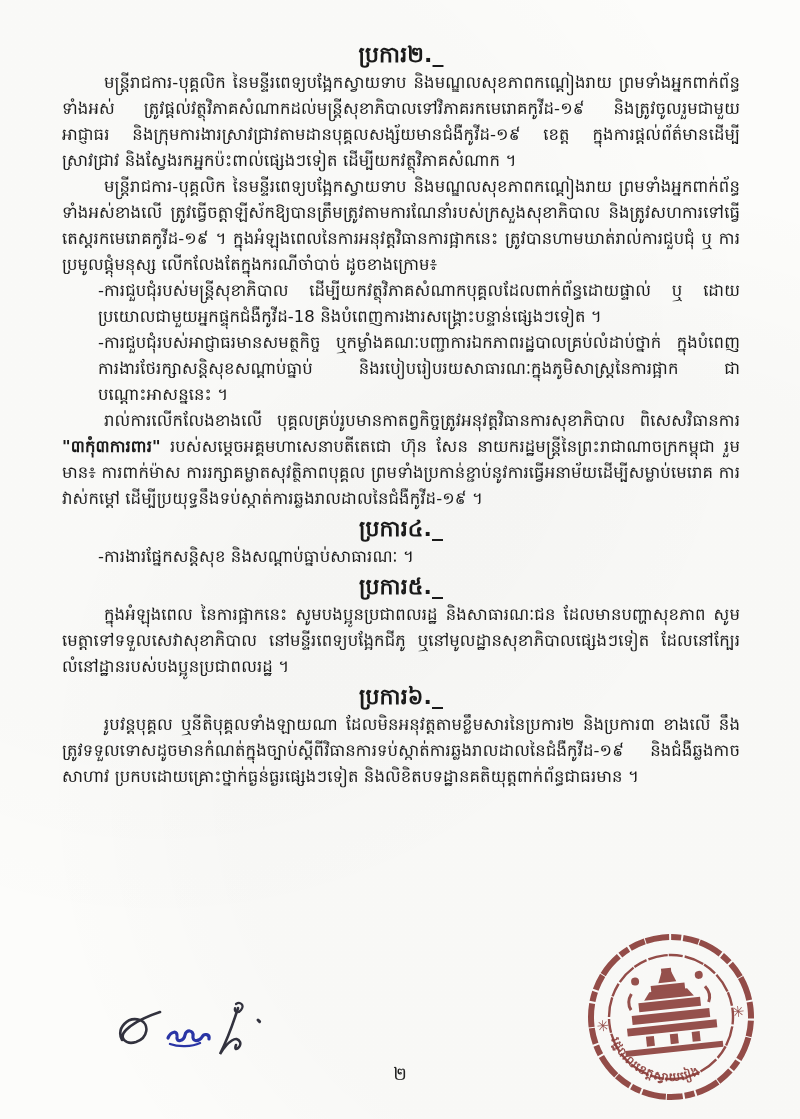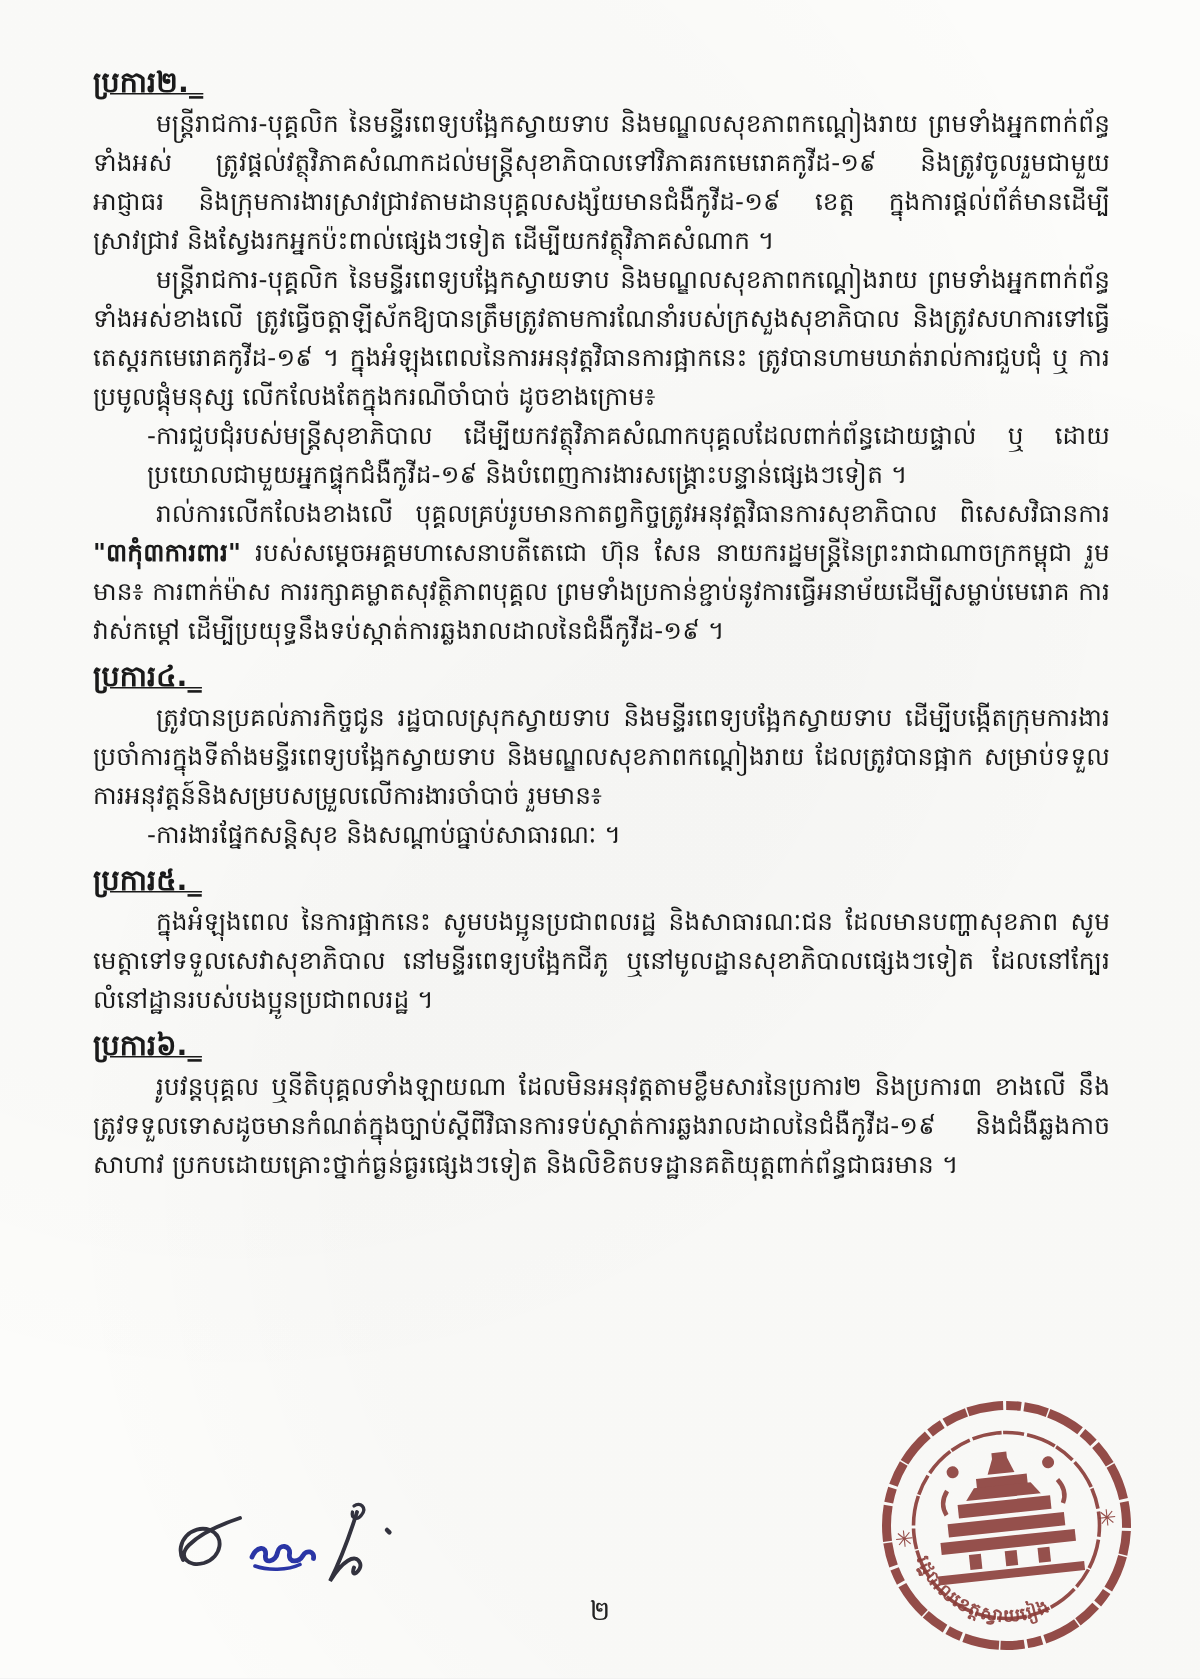--- a/index.html
+++ b/index.html
@@ -12,22 +12,22 @@
       radial-gradient(circle at 20% 30%, rgba(0,0,0,0.012) 0 40%, transparent 60%),
       radial-gradient(circle at 80% 70%, rgba(0,0,0,0.015) 0 40%, transparent 60%);
     color:#1a1a1a;
   }
   .content {
     position:absolute; left:62px; top:38px; width:678px;
     font-size:16.5px; line-height:26px; text-align:justify;
     letter-spacing:0.1px;
   }
   .heading {
-    font-weight:bold; font-size:19px; line-height:30px;
-    margin-top:2px; text-align:left;text-decoration:underline;
+    font-weight:bold; font-size:22px; line-height:30px;
+    margin-top:2px; text-align:center;
   }
   .para { text-indent:42px; }
   .bullet { padding-left:36px; }
   .bold { font-weight:normal; }
   .khq { font-weight:bold; }
   .sig-wrap { position:absolute; left:108px; top:998px; width:200px; height:80px; }
   .seal-wrap {
     position:absolute; left:582px; top:928px; width:178px; height:178px;
     transform:rotate(-6deg); opacity:0.88; pointer-events:none;
   }
@@ -40,25 +40,25 @@
 </head>
 <body>
 
 <div class="page">
   <div class="content">
 
     <div class="heading">ប្រការ២._</div>
     <p class="para">មន្ត្រីរាជការ-បុគ្គលិក នៃមន្ទីរពេទ្យបង្អែកស្វាយទាប និងមណ្ឌលសុខភាពកណ្ដៀងរាយ ព្រមទាំងអ្នកពាក់ព័ន្ធទាំងអស់ ត្រូវផ្ដល់វត្ថុវិភាគសំណាកដល់មន្ត្រីសុខាភិបាលទៅវិភាគរកមេរោគកូវីដ-១៩ និងត្រូវចូលរួមជាមួយអាជ្ញាធរ និងក្រុមការងារស្រាវជ្រាវតាមដានបុគ្គលសង្ស័យមានជំងឺកូវីដ-១៩ ខេត្ត ក្នុងការផ្ដល់ព័ត៌មានដើម្បីស្រាវជ្រាវ និងស្វែងរកអ្នកប៉ះពាល់ផ្សេងៗទៀត ដើម្បីយកវត្ថុវិភាគសំណាក ។</p>
 
     <p class="para"><span>មន្ត្រីរាជការ-បុគ្គលិក នៃមន្ទីរពេទ្យបង្អែកស្វាយទាប និងមណ្ឌលសុខភាពកណ្ដៀងរាយ ព្រមទាំងអ្នកពាក់ព័ន្ធទាំងអស់ខាងលើ ត្រូវធ្វើចត្តាឡីស័កឱ្យបានត្រឹមត្រូវតាមការណែនាំរបស់ក្រសួងសុខាភិបាល និងត្រូវសហការទៅធ្វើតេស្តរកមេរោគកូវីដ-១៩ ។ ក្នុងអំឡុងពេលនៃការអនុវត្តវិធានការផ្អាកនេះ ត្រូវបានហាមឃាត់រាល់ការជួបជុំ ឬ ការប្រមូលផ្ដុំមនុស្ស </span><span class="bold">លើកលែងតែក្នុងករណីចាំបាច់</span><span> ដូចខាងក្រោម៖</span></p>
-    <p class="bullet">-ការជួបជុំរបស់មន្ត្រីសុខាភិបាល ដើម្បីយកវត្ថុវិភាគសំណាកបុគ្គលដែលពាក់ព័ន្ធដោយផ្ទាល់ ឬ ដោយប្រយោលជាមួយអ្នកផ្ទុកជំងឺកូវីដ-១៩ និងបំពេញការងារសង្គ្រោះបន្ទាន់ផ្សេងៗទៀត ។</p>
+    <p class="bullet">-ការជួបជុំរបស់មន្ត្រីសុខាភិបាល ដើម្បីយកវត្ថុវិភាគសំណាកបុគ្គលដែលពាក់ព័ន្ធដោយផ្ទាល់ ឬ ដោយប្រយោលជាមួយអ្នកផ្ទុកជំងឺកូវីដ-18 និងបំពេញការងារសង្គ្រោះបន្ទាន់ផ្សេងៗទៀត ។</p>
+    <p class="bullet">-ការជួបជុំរបស់អាជ្ញាធរមានសមត្ថកិច្ច ឬកម្លាំងគណៈបញ្ជាការឯកភាពរដ្ឋបាលគ្រប់លំដាប់ថ្នាក់ ក្នុងបំពេញការងារថែរក្សាសន្តិសុខសណ្ដាប់ធ្នាប់ និងរបៀបរៀបរយសាធារណៈក្នុងភូមិសាស្ត្រនៃការផ្អាក ជាបណ្ដោះអាសន្ននេះ ។</p>
     <p class="para"><span>រាល់ការលើកលែងខាងលើ បុគ្គលគ្រប់រូបមានកាតព្វកិច្ចត្រូវអនុវត្តវិធានការសុខាភិបាល ពិសេសវិធានការ </span><span class="khq">"៣កុំ៣ការពារ"</span><span> របស់សម្ដេចអគ្គមហាសេនាបតីតេជោ </span><span class="bold">ហ៊ុន សែន</span><span> នាយករដ្ឋមន្ត្រីនៃព្រះរាជាណាចក្រកម្ពុជា រួមមាន៖ ការពាក់ម៉ាស ការរក្សាគម្លាតសុវត្ថិភាពបុគ្គល ព្រមទាំងប្រកាន់ខ្ជាប់នូវការធ្វើអនាម័យដើម្បីសម្លាប់មេរោគ ការវាស់កម្ដៅ ដើម្បីប្រយុទ្ធនឹងទប់ស្កាត់ការឆ្លងរាលដាលនៃជំងឺកូវីដ-១៩ ។</span></p>
 
     <div class="heading">ប្រការ៤._</div>
-    <p class="para">ត្រូវបានប្រគល់ភារកិច្ចជូន រដ្ឋបាលស្រុកស្វាយទាប និងមន្ទីរពេទ្យបង្អែកស្វាយទាប ដើម្បីបង្កើតក្រុមការងារប្រចាំការក្នុងទីតាំងមន្ទីរពេទ្យបង្អែកស្វាយទាប និងមណ្ឌលសុខភាពកណ្ដៀងរាយ ដែលត្រូវបានផ្អាក សម្រាប់ទទួលការអនុវត្តន៍និងសម្របសម្រួលលើការងារចាំបាច់ រួមមាន៖</p>
     <p class="bullet">-ការងារផ្នែកសន្តិសុខ និងសណ្ដាប់ធ្នាប់សាធារណៈ ។</p>
 
     <div class="heading">ប្រការ៥._</div>
     <p class="para">ក្នុងអំឡុងពេល នៃការផ្អាកនេះ សូមបងប្អូនប្រជាពលរដ្ឋ និងសាធារណៈជន ដែលមានបញ្ហាសុខភាព សូមមេត្តាទៅទទួលសេវាសុខាភិបាល នៅមន្ទីរពេទ្យបង្អែកជីភូ ឬនៅមូលដ្ឋានសុខាភិបាលផ្សេងៗទៀត ដែលនៅក្បែរលំនៅដ្ឋានរបស់បងប្អូនប្រជាពលរដ្ឋ ។</p>
 
     <div class="heading">ប្រការ៦._</div>
     <p class="para">រូបវន្តបុគ្គល ឬនីតិបុគ្គលទាំងឡាយណា ដែលមិនអនុវត្តតាមខ្លឹមសារនៃប្រការ២ និងប្រការ៣ ខាងលើ នឹងត្រូវទទួលទោសដូចមានកំណត់ក្នុងច្បាប់ស្ដីពីវិធានការទប់ស្កាត់ការឆ្លងរាលដាលនៃជំងឺកូវីដ-១៩ និងជំងឺឆ្លងកាចសាហាវ ប្រកបដោយគ្រោះថ្នាក់ធ្ងន់ធ្ងរផ្សេងៗទៀត និងលិខិតបទដ្ឋានគតិយុត្តពាក់ព័ន្ធជាធរមាន ។</p>
   </div>
 
   <div class="sig-wrap">

